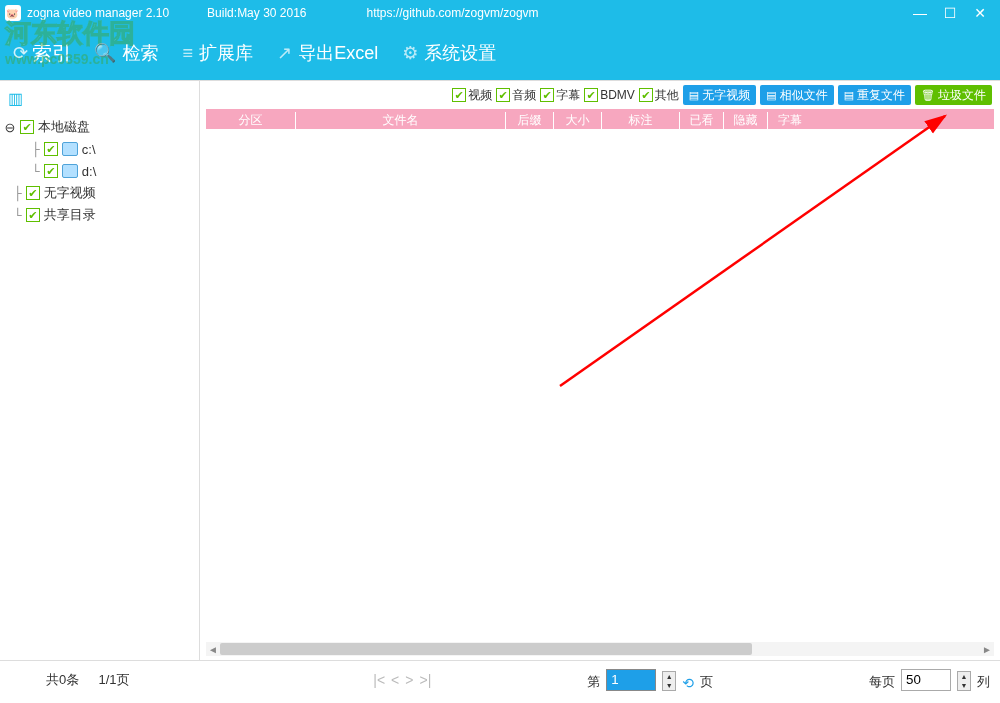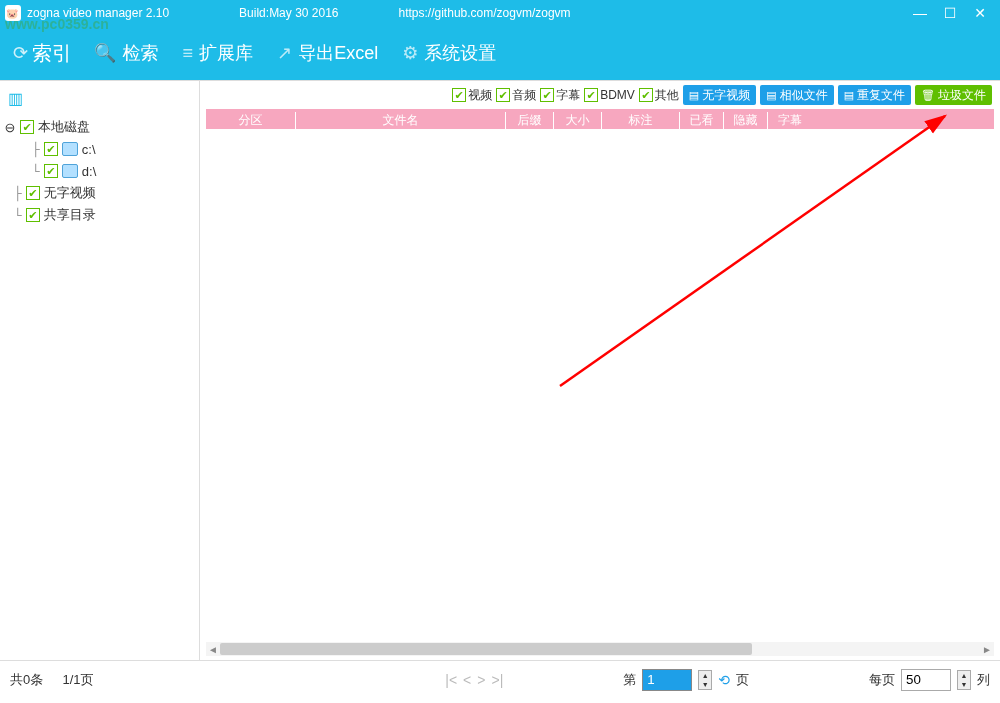--- a/index.html
+++ b/index.html
@@ -1,20 +1,20 @@
 <!DOCTYPE html>
 <html><head>
 <meta charset="utf-8">
 <style>
 * { box-sizing: border-box; margin: 0; padding: 0; }
 body { font-family: "Microsoft YaHei", Arial, sans-serif; font-size: 12px; background: #fff; width: 1000px; height: 703px; overflow: hidden; position: relative; }
 
 .titlebar { background: #1EBCE8; height: 26px; display: flex; align-items: center; color: #fff; font-size: 12px; padding: 0 5px; }
 .titlebar .tb-icon { width: 16px; height: 16px; background: #fff; border-radius: 3px; margin-right: 6px; display:flex; align-items:center; justify-content:center; font-size:10px; }
-.titlebar .tb-title { margin-right: 70px; }
+.titlebar .tb-title { margin-right: 38px; }
 .titlebar .tb-build { margin-right: 60px; }
 .titlebar .tb-url { }
 .titlebar .win-controls { margin-left: auto; display: flex; }
 .titlebar .win-controls div { width: 30px; height: 20px; display: flex; align-items: center; justify-content: center; font-size: 14px; cursor: pointer; }
 
 .toolbar { background: #1EBCE8; height: 54px; display: flex; align-items: center; padding: 0 5px; gap: 4px; position: relative; }
 .watermark { position: absolute; left: 5px; top: -10px; opacity: 0.5; pointer-events:none; }
 .watermark-inner { font-size: 26px; font-weight: bold; color: #fff; -webkit-text-stroke: 1px #3aa84e; }
 .watermark-url { font-size: 14px; color: #3aa84e; font-weight:bold; }
 
@@ -54,21 +54,21 @@
 .th-seen { width: 44px; } .th-hide { width: 44px; } .th-sub { width: 44px; }
 
 .table-body { flex:1; margin: 0 6px; overflow:hidden; }
 
 .hscroll { margin: 0 6px 4px 6px; height: 14px; background:#f4f4f4; display:flex; align-items:center; }
 .hscroll .arr { width:14px; text-align:center; color:#888; font-size:10px; }
 .hscroll-track { flex:1; background:#f4f4f4; position:relative; height:12px; }
 .hscroll-thumb { position:absolute; left:0; top:0; height:12px; width:70%; background:#ccc; border-radius:2px; }
 
 .footer { height: 38px; border-top: 1px solid #ddd; display: flex; align-items: center; padding: 0 10px; font-size: 13px; color:#333; }
-.footer .seg { display:flex; align-items:center; gap:6px; }
+.footer .seg { display:flex; align-items:flex-end; gap:6px;margin-left:36px; }
 .footer .gap { flex:1; }
 .pager { display:flex; gap: 8px; color:#bbb; font-size:14px; }
 .pager span { cursor:pointer; }
 .page-input { width: 50px; height: 22px; background:#1E9FE8; color:#fff; border:1px solid #888; text-align:left; padding: 0 4px; }
 .spin { display:flex; flex-direction:column; font-size:7px; line-height:9px; border:1px solid #aaa; }
 .spin div { width:12px; text-align:center; background:#eee; cursor:pointer; }
 .refresh-ic { color:#1E9FE8; font-size:14px; }
 .perpage-input { width:50px; height:22px; border:1px solid #aaa; padding:0 4px; }
 
 .arrow-annotation { position:absolute; pointer-events:none; }
@@ -83,20 +83,21 @@
   <div class="tb-url">https://github.com/zogvm/zogvm</div>
   <div class="win-controls">
     <div>—</div>
     <div>☐</div>
     <div>✕</div>
   </div>
 </div>
 
 <div class="toolbar">
   <div class="watermark">
+    <div class="watermark-inner">河东软件园</div>
     <div class="watermark-url">www.pc0359.cn</div>
   </div>
   <div class="btn-index">
     <span class="ic">⟳</span>
     <span>索引</span>
   </div>
   <div class="tool-btn">
     <span class="ic">🔍</span>
     <span>检索</span>
   </div>

